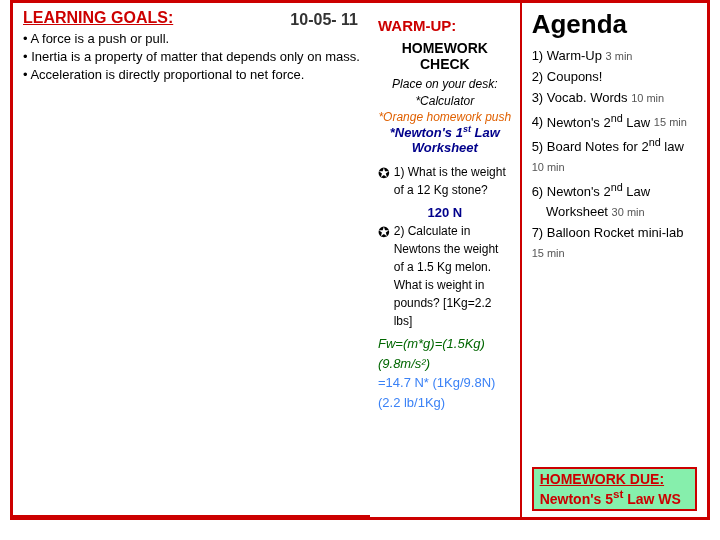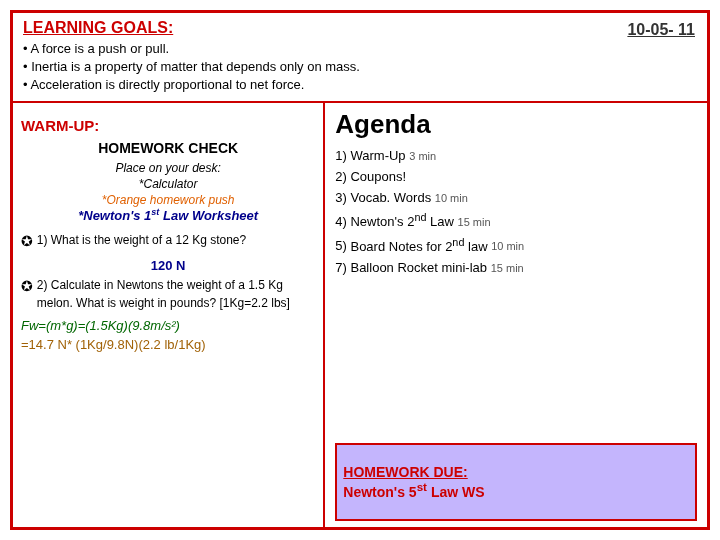--- a/index.html
+++ b/index.html
@@ -7,24 +7,23 @@
       width: 720px;
       height: 540px;
       background: #fff;
       font-family: Arial, sans-serif;
       overflow: hidden;
     }
 
     .outer-border {
       width: 700px;
       height: 520px;
-      margin: 10px auto;
+      margin: 0 auto;
       border: 3px solid #c00;
       display: flex;
-      flex-direction: column;
     }
 
     
     .learning-goals-section {
       border-bottom: 2px solid #c00;
       padding: 6px 10px 6px 10px;
       position: relative;
     }
 
     .learning-goals-title {
@@ -41,21 +40,20 @@
       line-height: 1.4;
     }
 
     .date-badge {
       position: absolute;
       right: 12px;
       top: 8px;
       font-size: 16px;
       font-weight: bold;
       color: #333;
-      text-decoration: underline;
     }
 
     
     .main-content {
       display: flex;
       flex: 1;
     }
 
     
     .left-col {
@@ -137,21 +135,21 @@
     }
 
     .formula-text {
       color: #006600;
       font-size: 13px;
       font-style: italic;
     }
 
     .result-text {
       font-size: 13px;
-      color: #a16207;
+      color: #3b82f6;
     }
 
     
     .right-col {
       flex: 1;
       padding: 6px 10px;
       display: flex;
       flex-direction: column;
     }
 
@@ -184,22 +182,22 @@
 
     .agenda-item-time {
       font-weight: normal;
       font-size: 11px;
       color: #555;
     }
 
     .homework-due-block {
       margin-top: 8px;
       border: 2px solid #c00;
-      padding: 19px 6px;
-      background: #c4b5fd;
+      padding: 2px 6px;
+      background: #86efac;
     }
 
     .homework-due-title {
       color: #c00;
       font-weight: bold;
       font-size: 14px;
       text-decoration: underline;
     }
 
     .homework-due-item {
@@ -267,20 +265,23 @@
         <li>
           <span class="agenda-item-num">3) </span><span class="agenda-item-label">Vocab. Words</span> <span class="agenda-item-time">10 min</span>
         </li>
         <li>
           <span class="agenda-item-num">4) </span><span class="agenda-item-label">Newton's 2<sup>nd</sup> Law</span> <span class="agenda-item-time">15 min</span>
         </li>
         <li>
           <span class="agenda-item-num">5) </span><span class="agenda-item-label">Board Notes for 2<sup>nd</sup> law</span> <span class="agenda-item-time">10 min</span>
         </li>
         <li>
+          <span class="agenda-item-num">6) </span><span class="agenda-item-label">Newton's 2<sup>nd</sup> Law<br>&nbsp;&nbsp;&nbsp;&nbsp;Worksheet</span> <span class="agenda-item-time">30 min</span>
+        </li>
+        <li>
           <span class="agenda-item-num">7) </span><span class="agenda-item-label">Balloon Rocket mini-lab</span> <span class="agenda-item-time">15 min</span>
         </li>
       </ul>
 
       <div class="homework-due-block">
         <div class="homework-due-title">HOMEWORK DUE:</div>
         <div class="homework-due-item">
           <span>Newton's 5</span><sup>st</sup><span> Law WS</span>
         </div>
       </div>

